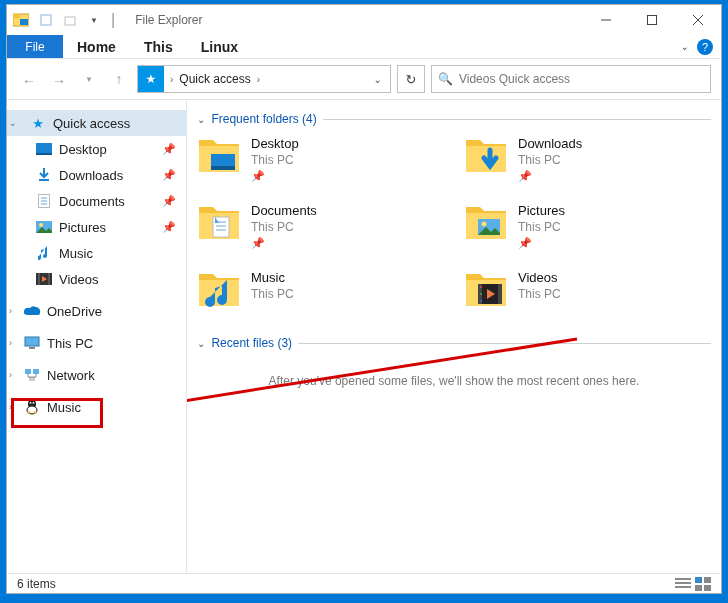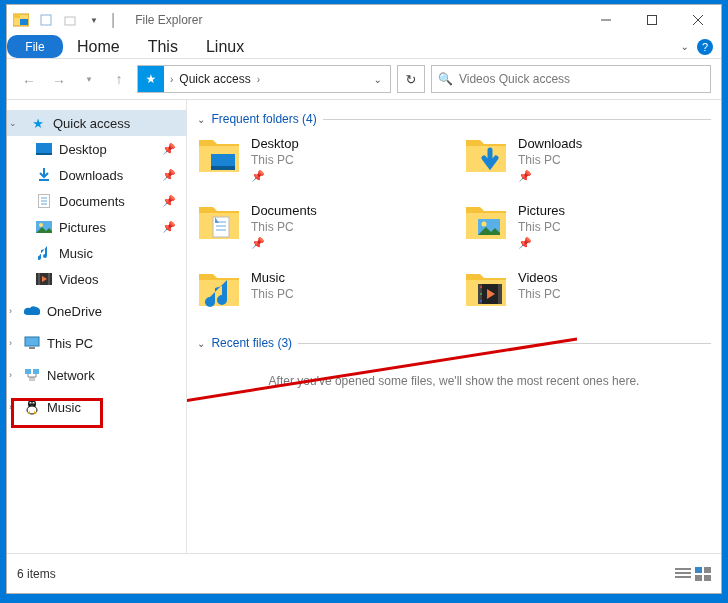--- a/index.html
+++ b/index.html
@@ -6,22 +6,22 @@
   body { background: #0078d7; width: 728px; height: 603px; overflow: hidden; }
   .window { position: absolute; left: 6px; top: 4px; width: 716px; height: 590px; background: #fff; border: 1px solid #b0b0b0; display: flex; flex-direction: column; }
   .titlebar { height: 30px; display: flex; align-items: center; padding-left: 6px; background: #fff; }
   .titlebar .folder-icon { width: 16px; height: 16px; margin-right: 6px; }
   .qat-btn { width: 22px; height: 22px; display: flex; align-items: center; justify-content: center; margin-right: 2px; color: #7a7a7a; font-size: 12px; }
   .ql-sep { color: #999; margin: 0 4px; }
   .tb-title { color: #666; font-size: 12px; margin-left: 16px; }
   .tb-ctrls { margin-left: auto; display: flex; }
   .tb-ctrls .cbtn { width: 46px; height: 30px; display: flex; align-items: center; justify-content: center; color: #666; font-size: 11px; }
   .ribbon-tabs { height: 24px; display: flex; align-items: stretch; border-bottom: 1px solid #e1e1e1; }
-  .file-tab { width: 56px; background: #1976d2; color: #fff; font-size: 12px; display: flex; align-items: center; justify-content: center; border-radius: 10px; }
-  .rtab { padding: 0 14px; font-size: 16px; color: #222; display: flex; align-items: center; }
+  .file-tab { width: 56px; background: #1976d2; color: #fff; font-size: 12px; display: flex; align-items: center; justify-content: center; }
+  .rtab { padding: 0 14px; font-size: 14px; color: #222; display: flex; align-items: center; font-weight: bold; }
   .ribbon-right { margin-left: auto; display: flex; align-items: center; padding-right: 8px; gap: 8px; }
   .chev { color: #555; font-size: 10px; }
   .help { width: 16px; height: 16px; border-radius: 50%; background: #0078d7; color: #fff; display: flex; align-items: center; justify-content: center; font-size: 11px; }
   .addr-row { display: flex; align-items: center; padding: 6px 10px; gap: 6px; }
   .navbtn { width: 24px; height: 24px; display: flex; align-items: center; justify-content: center; color: #999; font-size: 14px; }
   .addr-bar { flex: 1; height: 28px; border: 1px solid #c0c0c0; display: flex; align-items: center; }
   .star { width: 26px; height: 100%; background: #0095e6; display: flex; align-items: center; justify-content: center; color: #fff; font-size: 12px; }
   .crumb-sep { color: #666; padding: 0 6px; font-size: 10px; }
   .crumb { font-size: 12px; color: #222; }
   .addr-dd { margin-left: auto; padding-right: 8px; color: #555; font-size: 10px; }
@@ -40,21 +40,21 @@
   .group-header { display: flex; align-items: center; font-size: 12px; color: #0b57b4; margin-bottom: 10px; }
   .group-header .exp { font-size: 10px; margin-right: 6px; color: #555; }
   .group-header .line { flex: 1; height: 1px; background: #d0d0d0; margin-left: 6px; }
   .folder-grid { display: grid; grid-template-columns: 1fr 1fr; column-gap: 20px; row-gap: 20px; margin-bottom: 26px; }
   .folder-tile { display: flex; align-items: flex-start; gap: 10px; }
   .folder-tile .big { width: 44px; height: 40px; position: relative; }
   .folder-tile .meta .name { font-size: 13px; color: #111; }
   .folder-tile .meta .sub { font-size: 12px; color: #888; margin-top: 2px; }
   .folder-tile .meta .pin { font-size: 11px; color: #888; margin-top: 3px; display: block; }
   .recent-msg { text-align: center; color: #777; font-size: 12px; margin-top: 24px; }
-  .status { height: 40px; border-top: 1px solid #e1e1e1; display: flex; align-items: center; padding: 0 10px; font-size: 12px; color: #333; }
+  .status { height: 20px; border-top: 1px solid #e1e1e1; display: flex; align-items: center; padding: 0 10px; font-size: 12px; color: #333; }
   .status .viewbtns { margin-left: auto; display: flex; gap: 4px; }
   .viewbtns span svg { display: block; }
   .arrow-anno { position: absolute; pointer-events: none; }
 </style>
 </head>
 <body>
 
 <svg width="0" height="0" style="position:absolute">
   <defs>
     <g id="ic-folder-base">

